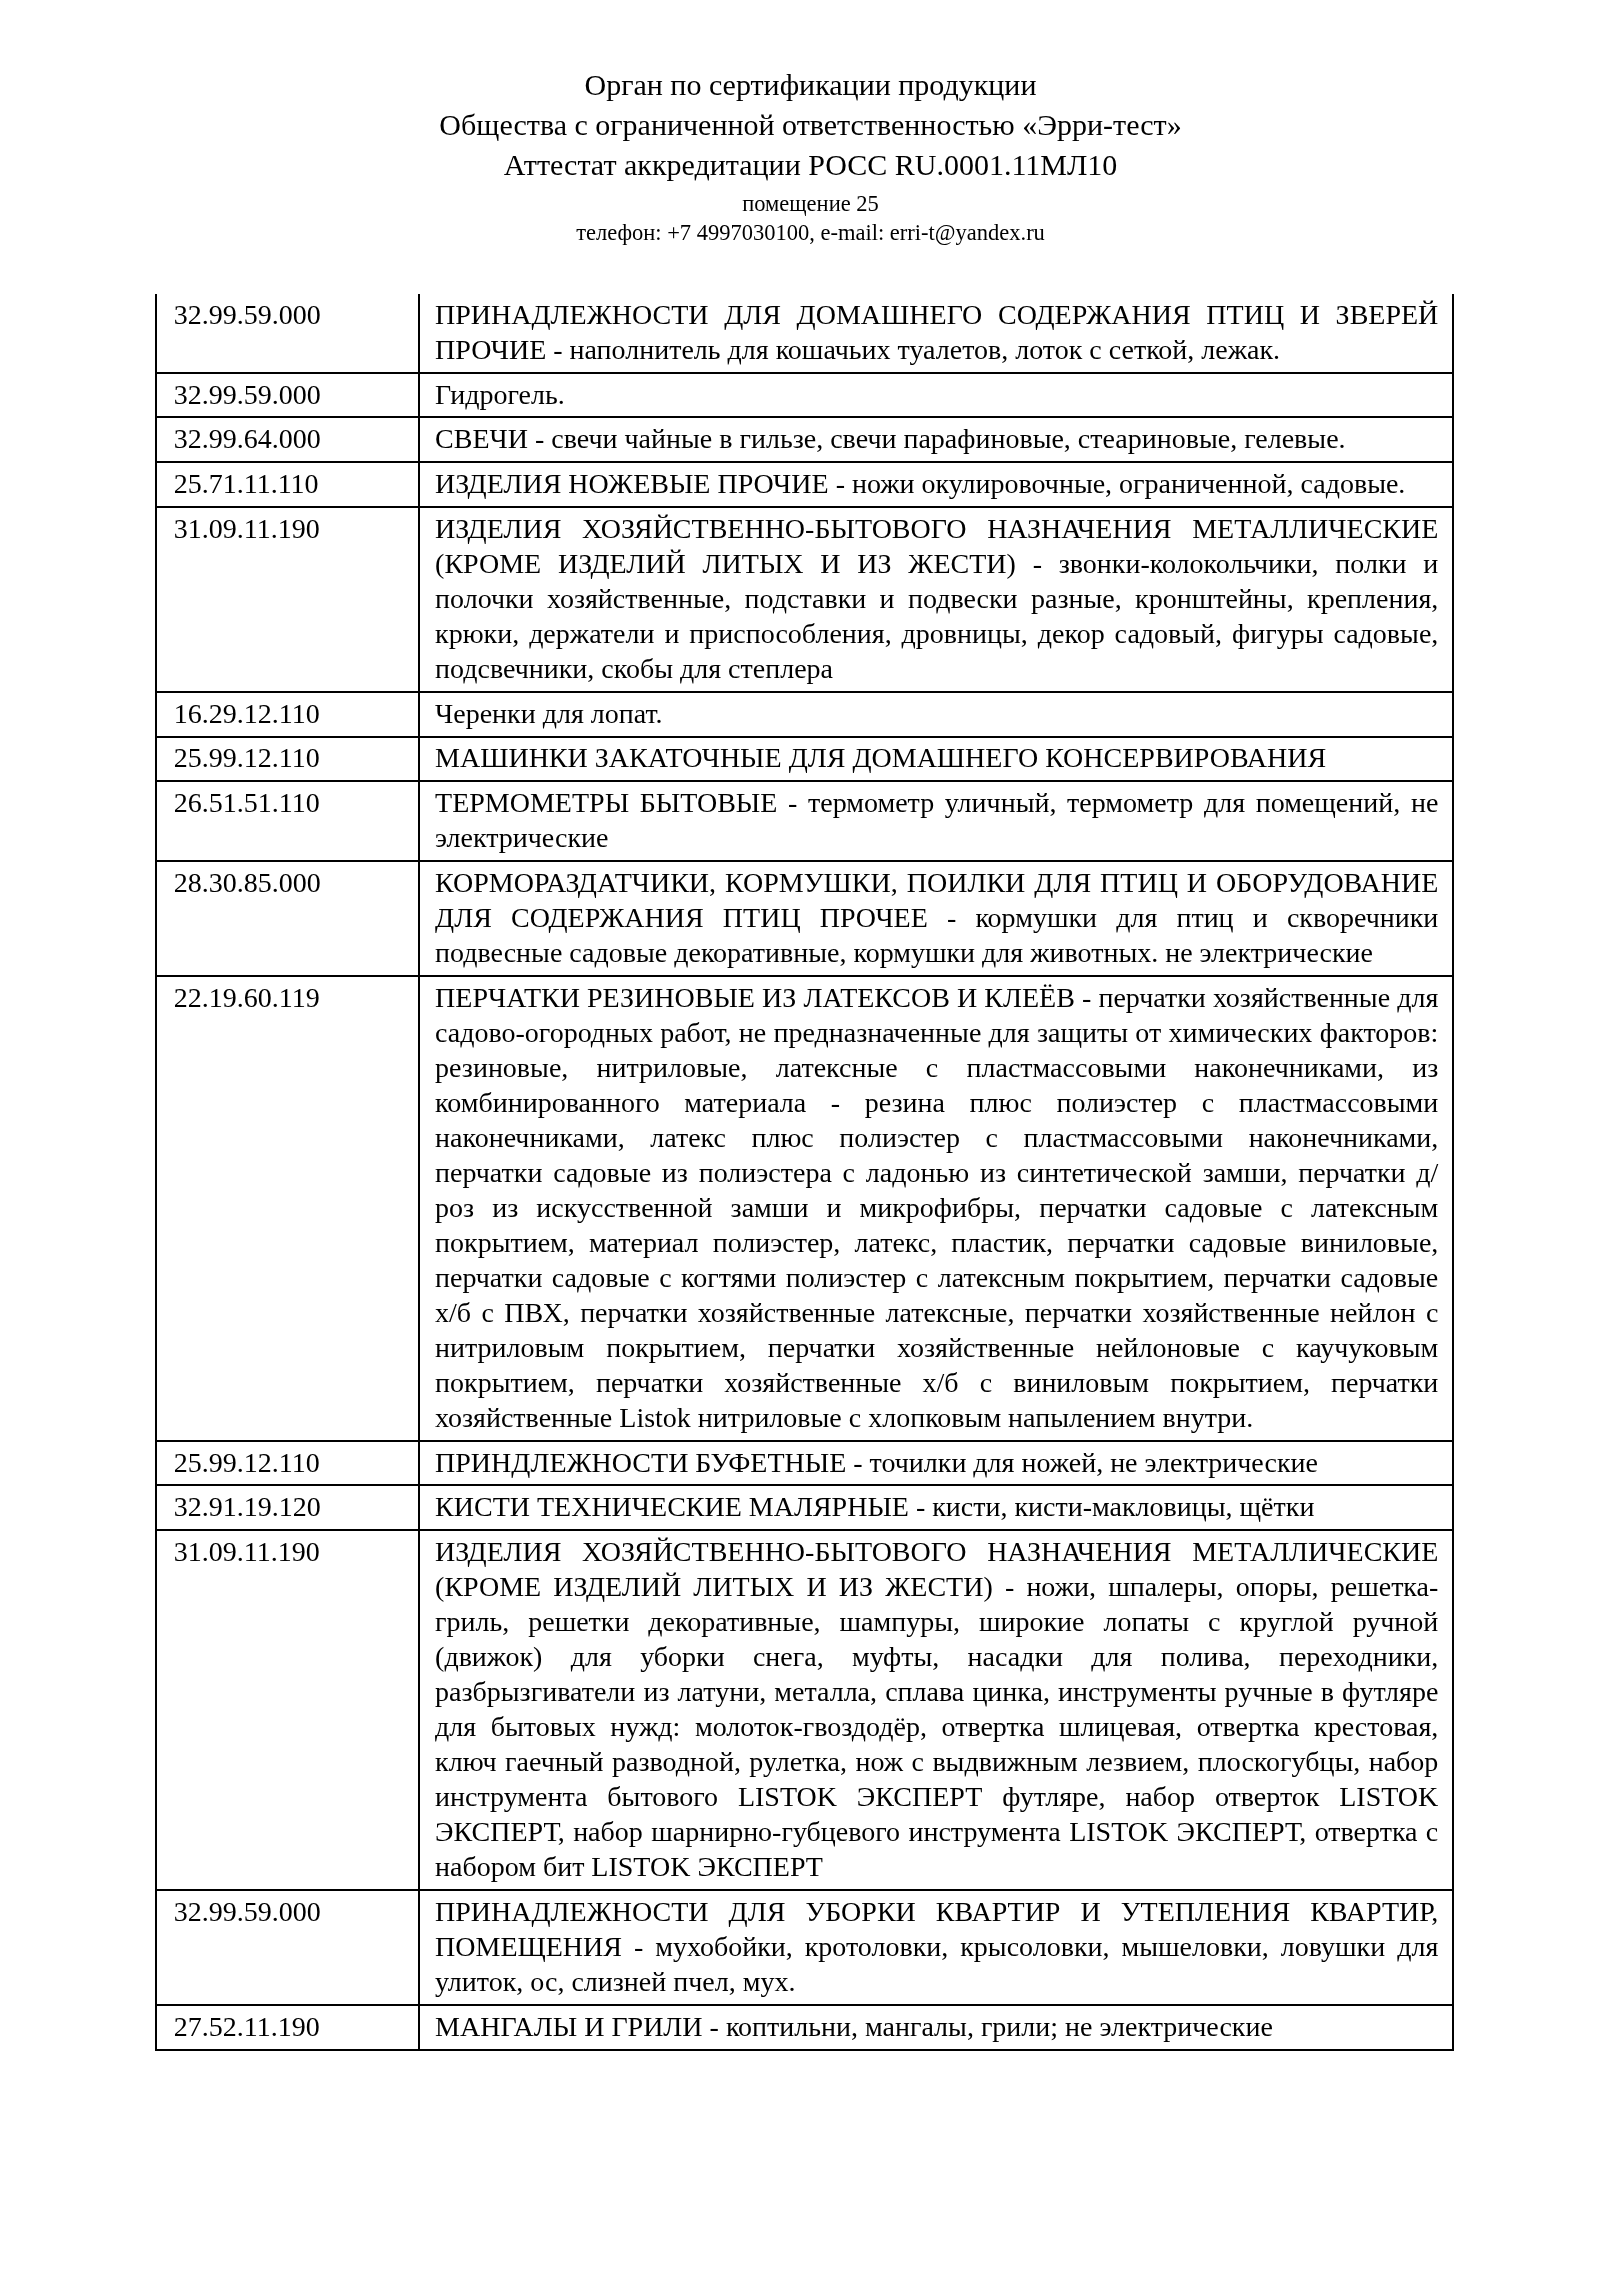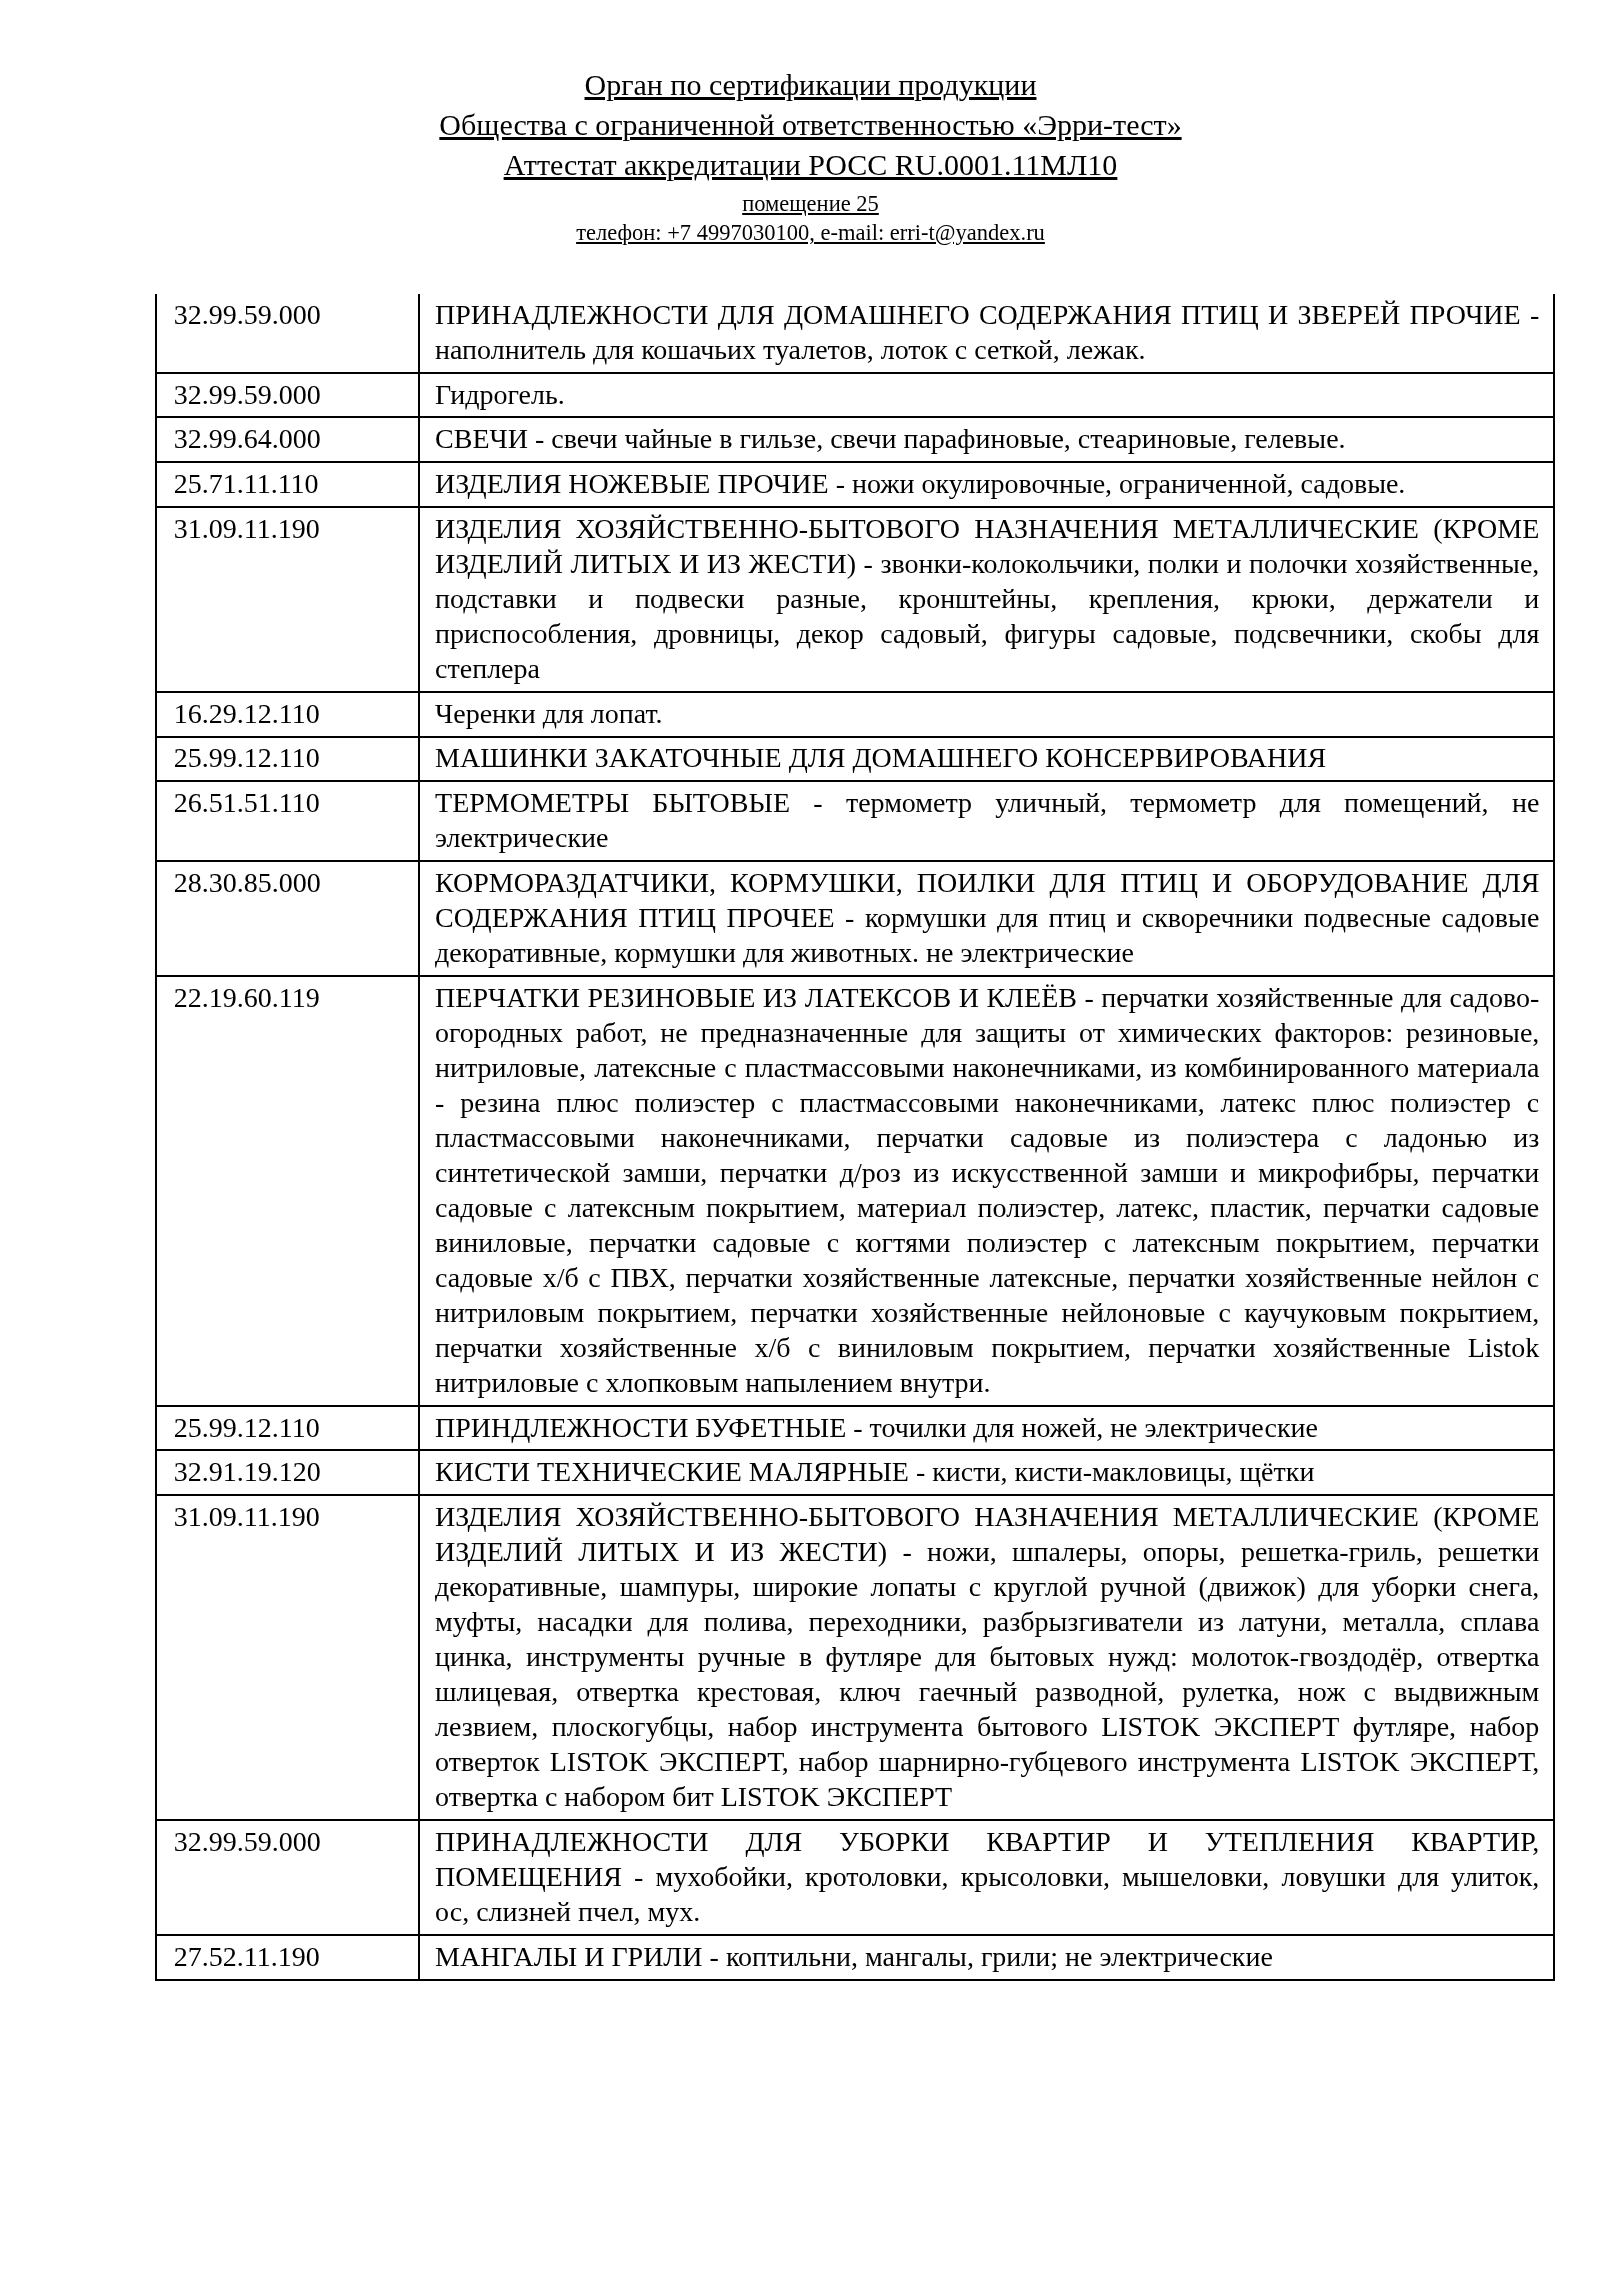--- a/index.html
+++ b/index.html
@@ -10,21 +10,20 @@
     width: 1621px;
     height: 2293px;
     background: #ffffff;
     color: #000000;
     font-family: "Liberation Serif", "DejaVu Serif", serif;
     overflow: hidden;
   }
   .header {
     text-align: center;
     padding-top: 65px;
-    text-decoration: underline;
   }
   .org-line {
     font-size: 30px;
     line-height: 40px;
   }
   .addr-block {
     margin-top: 4.9px;
   }
   .addr-line {
     font-size: 22.5px;
@@ -33,21 +32,21 @@
   .contacts-line {
     margin-top: 1px;
     font-size: 22.5px;
     line-height: 28px;
   }
   .table-wrap {
     margin: 47px 0 0 155px;
   }
   table.products {
     border-collapse: collapse;
-    width: 1400px;
+    width: 1299px;
     table-layout: fixed;
   }
   table.products td {
     border: 2.9px solid #000000;
     vertical-align: top;
     font-size: 28px;
     line-height: 35px;
     padding: 2.9px 13.7px 4.9px 14.7px;
   }
   table.products td.code {

